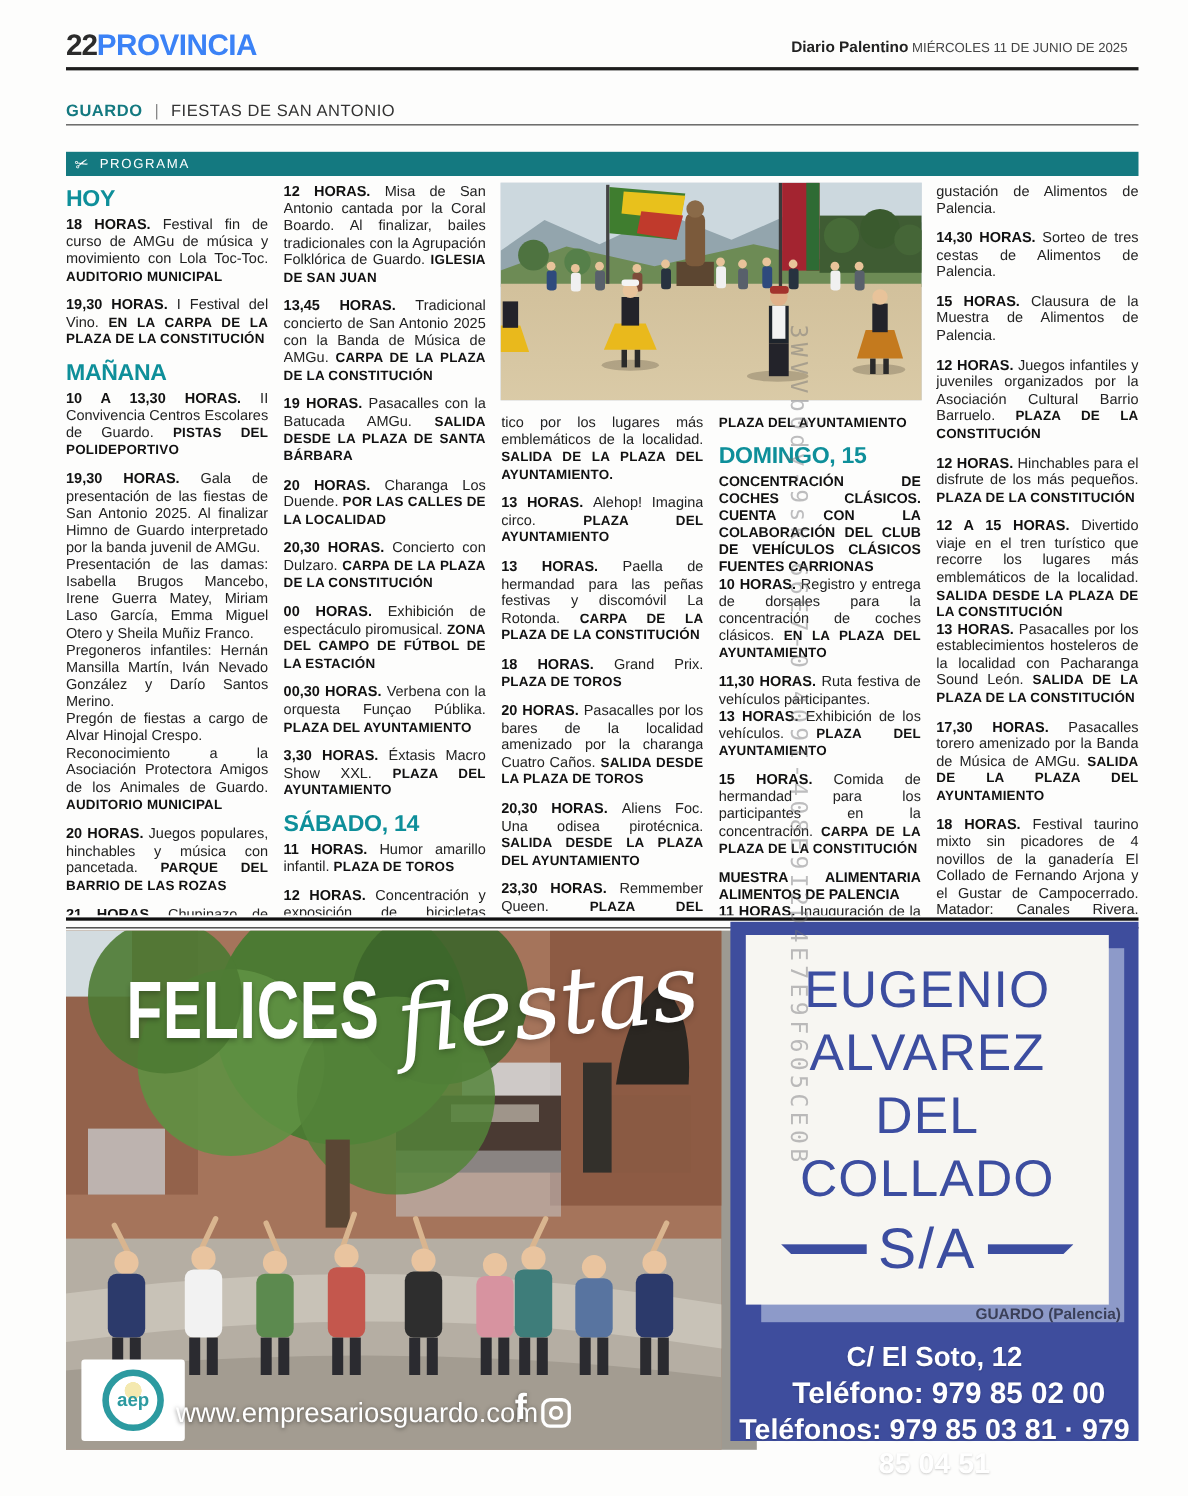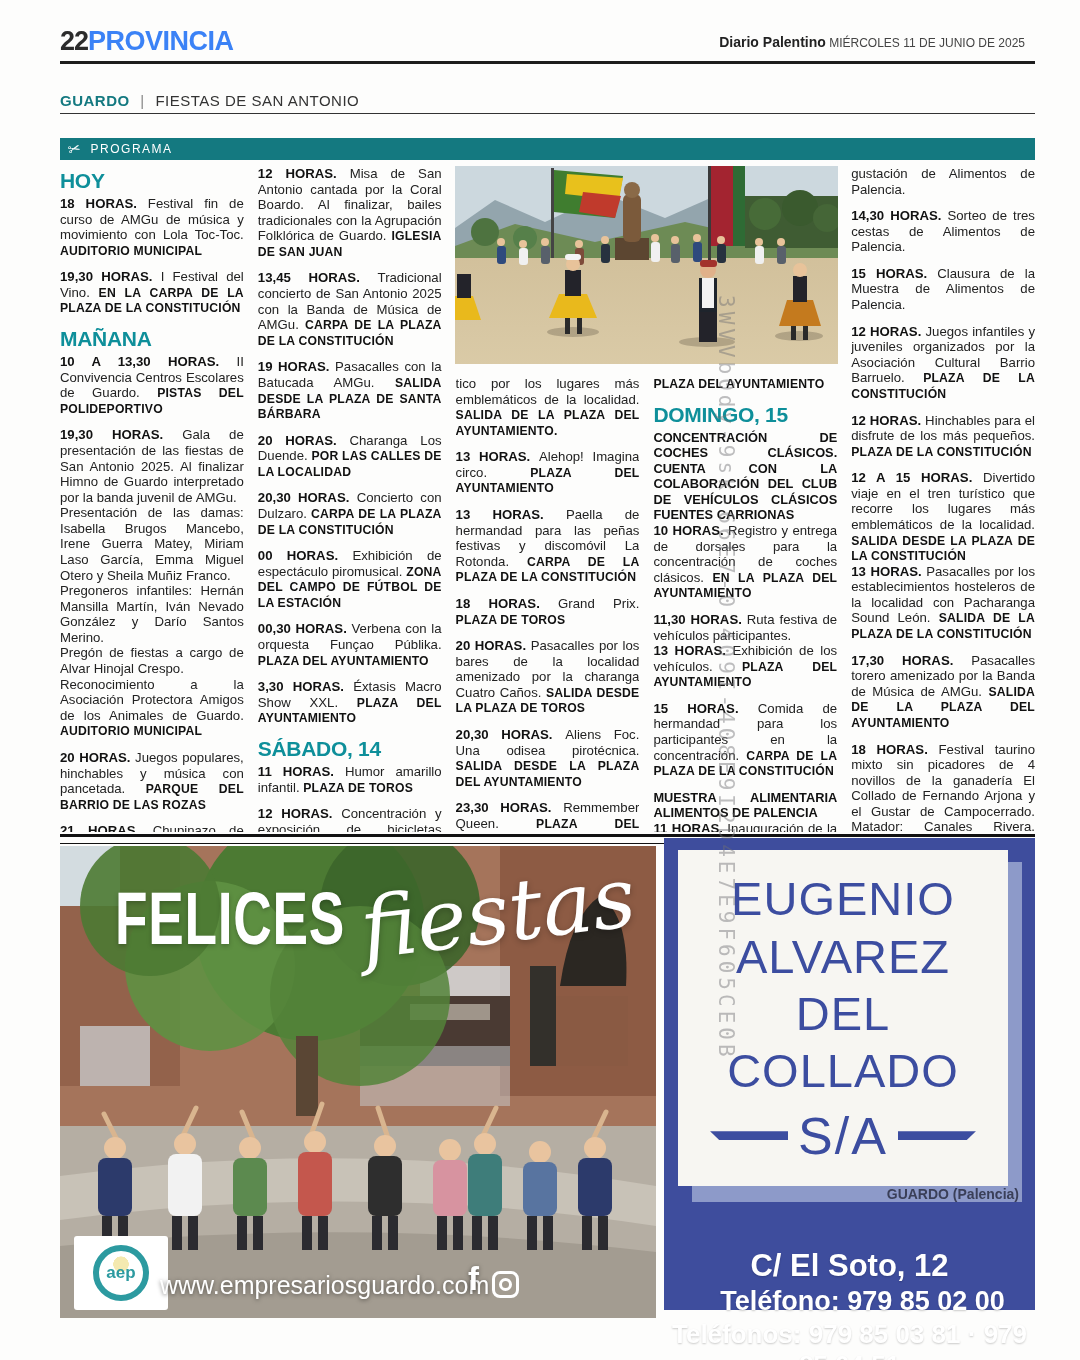--- a/index.html
+++ b/index.html
@@ -35,21 +35,21 @@
   
   .photo{position:absolute;left:395px;top:0;width:383px;height:198px;overflow:hidden;background:#cdd8de;}
   
   .double-rule{position:absolute;left:60px;right:45px;top:834px;height:6px;
                border-top:3px solid #111;border-bottom:1.5px solid #111;}
   
   .watermark{position:absolute;left:714px;top:295px;height:920px;writing-mode:vertical-rl;
              font-family:"DejaVu Sans Mono",monospace;font-size:21px;letter-spacing:4px;
              color:rgba(110,110,115,0.45);z-index:9;pointer-events:none;white-space:nowrap;}
   
-  .ad-left{position:absolute;left:60px;top:846px;width:596px;height:472px;overflow:hidden;background:#9d9a92;}
+  .ad-left{position:absolute;left:60px;top:846px;width:596px;height:472px;overflow:hidden;background:#9d9a92;padding-left:32px;}
   .ad-left svg{position:absolute;left:0;top:0;}
   .felices{position:absolute;left:55px;top:30px;color:#fff;font-weight:bold;font-size:74px;
            letter-spacing:1px;transform:scaleX(0.72);transform-origin:left top;
            text-shadow:0 2px 6px rgba(0,0,0,0.25);}
   .fiestas{position:absolute;left:300px;top:18px;color:#fff;font-family:"DejaVu Serif",serif;
            font-style:italic;font-size:84px;transform:rotate(-7deg);
            text-shadow:0 2px 6px rgba(0,0,0,0.25);}
   .ad-left-footer{position:absolute;left:0;bottom:0;width:100%;height:90px;}
   .aep-logo{position:absolute;left:14px;bottom:8px;width:94px;height:74px;background:#fff;border-radius:3px;
             display:flex;align-items:center;justify-content:center;}
@@ -71,21 +71,21 @@
   .ar-name{color:#3c4da0;font-size:47px;line-height:1.22;letter-spacing:1px;text-align:center;
            font-family:"Liberation Sans",sans-serif;}
   .ar-sa-row{display:flex;align-items:center;gap:10px;margin-top:6px;}
   .ar-bar{width:78px;height:9px;background:#3c4da0;}
   .ar-bar.l{clip-path:polygon(0 0,100% 0,100% 100%,12% 100%);}
   .ar-bar.r{clip-path:polygon(0 0,100% 0,88% 100%,0 100%);}
   .ar-sa{color:#3c4da0;font-size:52px;letter-spacing:2px;}
   .ar-caption{position:absolute;right:16px;top:348px;color:#3a3f58;font-weight:bold;font-size:14px;}
   .ar-contact{position:absolute;left:0;right:0;top:382px;text-align:center;color:#fff;font-weight:bold;
               text-shadow:0 1px 2px rgba(0,0,0,0.2);}
-  .ar-addr{font-size:31px;margin-bottom:2px;margin-top:28px;}
+  .ar-addr{font-size:25px;margin-bottom:2px;}
   .ar-tel1{font-size:27px;margin-bottom:2px;padding-left:26px;}
   .ar-tel2{font-size:26px;}
 </style>
 </head>
 <body>
 
 <div class="page">
 
   <div class="masthead">
     <span class="pageno">22</span><span class="section">PROVINCIA</span>

